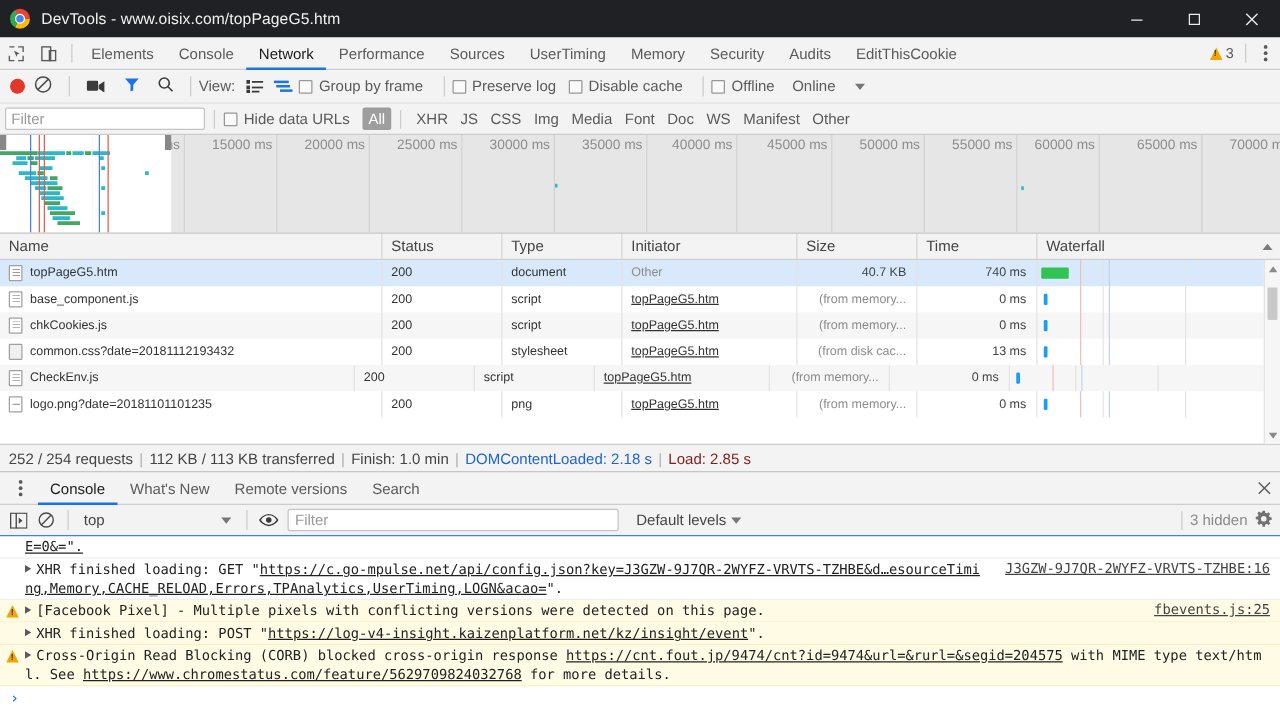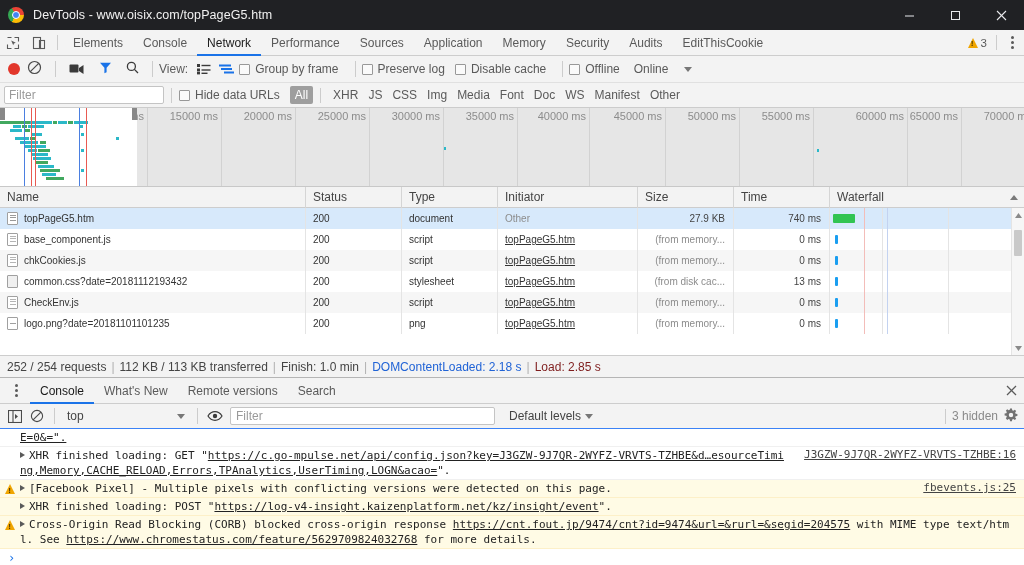--- a/index.html
+++ b/index.html
@@ -238,21 +238,21 @@
         <rect x="1.5" y="1.5" width="7" height="11" fill="none" stroke="#5a5a5a" stroke-width="1.1"></rect>
         <rect x="7.5" y="4.5" width="5" height="8" fill="none" stroke="#5a5a5a" stroke-width="1.1"></rect>
       </svg>
     </div>
     <div class="tb-sep"></div>
     <div class="tab">Elements</div>
     <div class="tab">Console</div>
     <div class="tab active">Network</div>
     <div class="tab">Performance</div>
     <div class="tab">Sources</div>
-    <div class="tab">Application</div>
+    <div class="tab">UserTiming</div>
     <div class="tab">Memory</div>
     <div class="tab">Security</div>
     <div class="tab">Audits</div>
     <div class="tab">EditThisCookie</div>
     <div class="right">
       <div class="warn-count">
         <span class="tri-warn"></span>
         <span>3</span>
       </div>
       <div class="tb-sep"></div>
@@ -382,21 +382,21 @@
         </div>
       <div class="ov-tick" style="left:592px;width:74px">
           <span>45000 ms</span>
         </div>
       <div class="ov-tick" style="left:666px;width:74px">
           <span>50000 ms</span>
         </div>
       <div class="ov-tick" style="left:740px;width:74px">
           <span>55000 ms</span>
         </div>
-      <div class="ov-tick" style="left:834px;width:74px">
+      <div class="ov-tick" style="left:806px;width:74px">
           <span>60000 ms</span>
         </div>
       <div class="ov-tick" style="left:888px;width:74px">
           <span>65000 ms</span>
         </div>
       <div class="ov-tick" style="left:962px;width:74px">
           <span>70000 ms</span>
         </div>
     </div>
 
@@ -465,21 +465,21 @@
     <div class="rows">
 
       <div class="row sel">
         <div class="cell name" style="width:306px">
           <span class="fileicon doc"></span>
           <span>topPageG5.htm</span>
         </div>
         <div class="cell" style="width:96px">200</div>
         <div class="cell" style="width:96px">document</div>
         <div class="cell muted" style="width:140px">Other</div>
-        <div class="cell num" style="width:96px">27.9 KB</div>
+        <div class="cell num" style="width:96px">40.7 KB</div>
         <div class="cell num" style="width:96px">740 ms</div>
         <div class="wf-cell">
           <div class="wf-col-line" style="left:52px"></div>
             <div class="wf-col-line" style="left:118px"></div>
           <div class="wf-vline" style="left:57px;background:#c3d2f0"></div>
           <div class="wf-vline" style="left:34px;background:#f3bdb9"></div>
           <div class="wf-bar" style="left:3px;width:22px;background:#31c452"></div>
         </div>
       </div>
 
@@ -534,21 +534,21 @@
         <div class="wf-cell">
           <div class="wf-col-line" style="left:52px"></div>
             <div class="wf-col-line" style="left:118px"></div>
           <div class="wf-vline" style="left:57px;background:#c3d2f0"></div>
           <div class="wf-vline" style="left:34px;background:#f3bdb9"></div>
           <div class="wf-bar" style="left:5px;width:3px;background:#1a9ef0"></div>
         </div>
       </div>
 
       <div class="row odd">
-        <div class="cell name" style="width:306px">
+        <div class="cell name" style="width:284px">
           <span class="fileicon js"></span>
           <span>CheckEnv.js</span>
         </div>
         <div class="cell" style="width:96px">200</div>
         <div class="cell" style="width:96px">script</div>
         <div class="cell" style="width:140px"><a href="#">topPageG5.htm</a></div>
         <div class="cell num muted" style="width:96px">(from memory...</div>
         <div class="cell num" style="width:96px">0 ms</div>
         <div class="wf-cell">
           <div class="wf-col-line" style="left:52px"></div>

